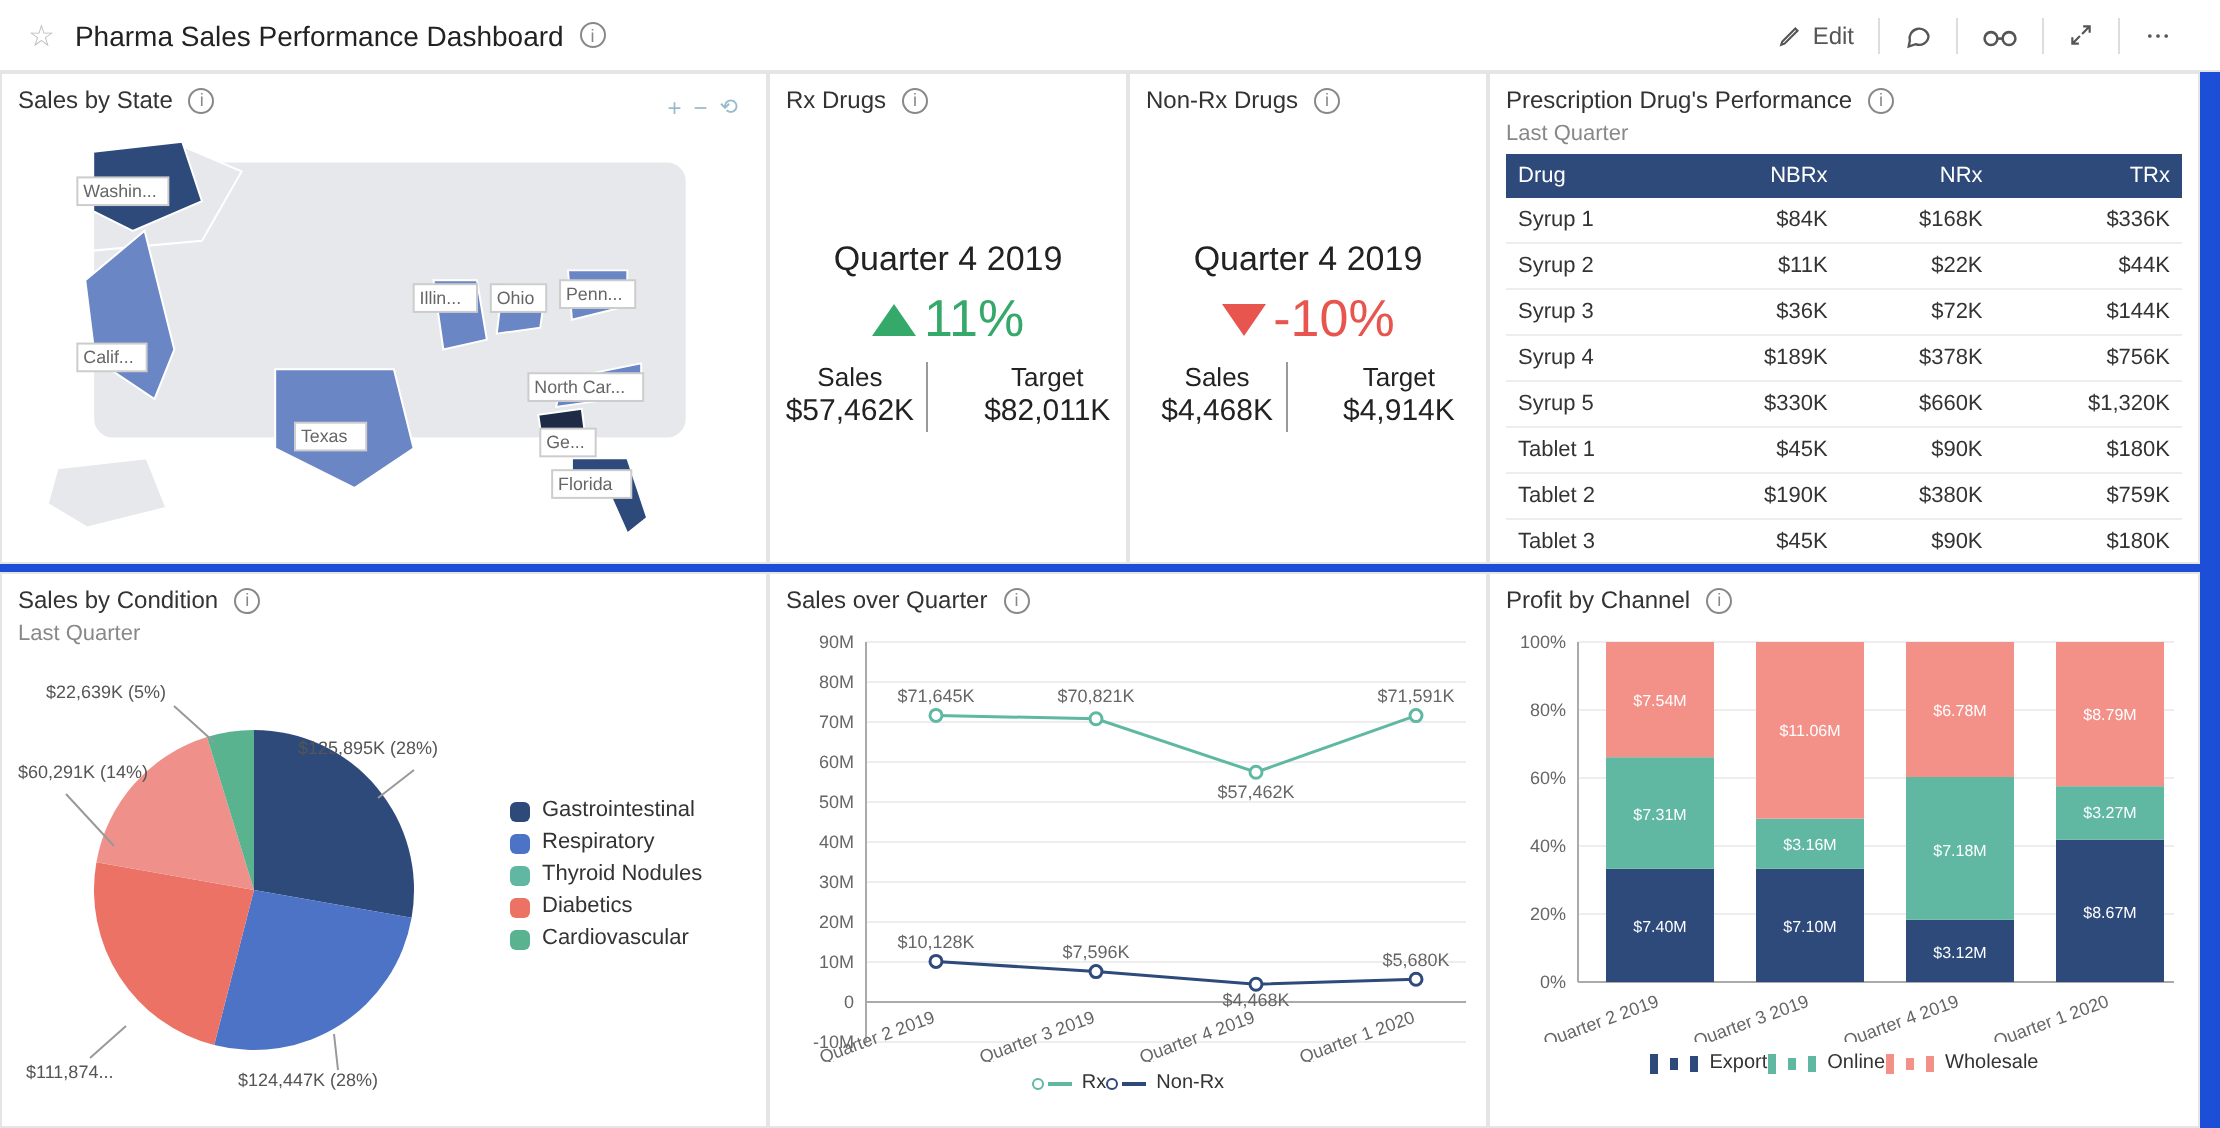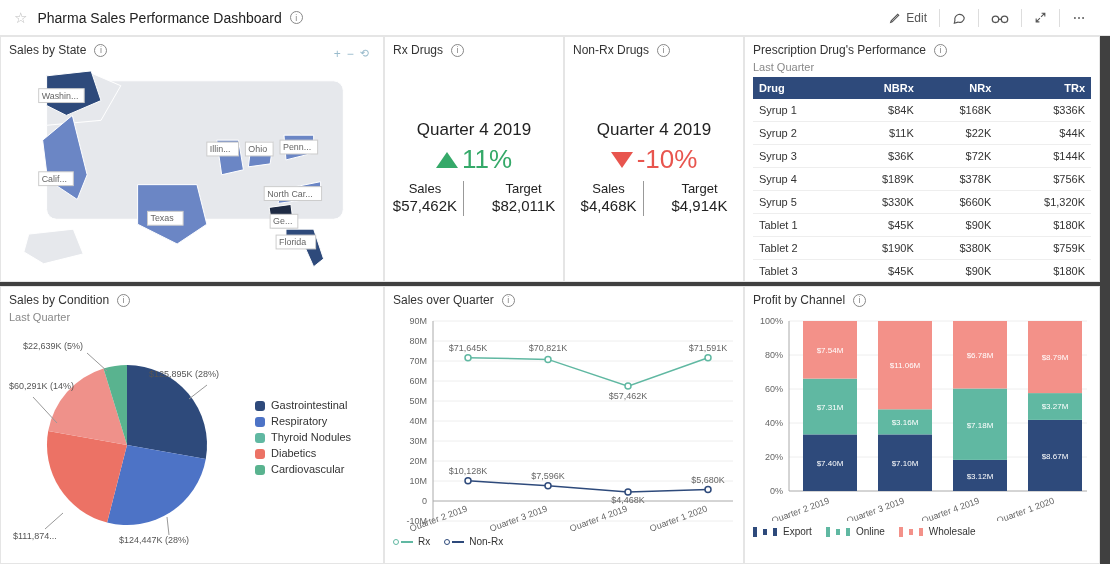--- a/index.html
+++ b/index.html
@@ -25,21 +25,21 @@
 .header .spacer { flex: 1; }
 .header .hbtn { display:flex; align-items:center; gap:4px; padding:0 10px; height:100%; cursor:pointer; color:#555; }
 .header .vdiv { width:1px; height:18px; background:#ddd; margin:0 2px; }
 
 .dashgrid {
   display: grid;
   grid-template-columns: 384px 180px 180px 356px;
   grid-template-rows: 246px 278px;
   gap: 4px 0;
   height: calc(564px - 36px);
-  background: #404040;
+  background: #1d4ed8;
 }
 .panel {
   background: #fff;
   border: 1px solid #e5e5e5;
   padding: 6px 8px;
   overflow: hidden;
 }
 .p-head { display:flex; align-items:center; gap:8px; font-size:12px; color:#333; margin-bottom:4px; }
 .info-icon { display:inline-flex; align-items:center; justify-content:center; width:13px; height:13px; border-radius:50%; border:1px solid #888; color:#888; font-size:9px; cursor:pointer; }
 .sub { color:#888; font-size:11px; margin-bottom:4px; }
@@ -65,27 +65,27 @@
 
 .pie-wrap { display:flex; align-items:center; gap:6px; }
 .pie-legend { font-size:11px; }
 .pie-legend div { display:flex; align-items:flex-end; gap:6px; margin:4px 0; }
 .swatch { width:10px; height:10px; border-radius:3px; display:inline-block; }
 .pie-lbl { font-size:9px; fill:#555; }
 .pie-lead { stroke:#999; fill:none; }
 
 
 .tbl { width:100%; border-collapse:collapse; font-size:11px; }
-.tbl th { background:#2e4a7b; color:#fff; text-align:left; padding:5px 6px; font-weight:700; }
+.tbl th { background:#2e4a7b; color:#fff; text-align:left; padding:5px 6px; font-weight:400; }
 .tbl th.num, .tbl td.num { text-align:right; }
 .tbl td { border-bottom:1px solid #eee; padding:5px 6px; }
 
 
 svg text { font-family:inherit; font-size:9px; fill:#666; }
-.legend { display:flex; gap:14px; font-size:10px; margin-top:2px; }
+.legend { display:flex; justify-content:center; font-size:10px; margin-top:2px; }
 .legend span { display:inline-flex; align-items:center; gap:5px; }
 .leg-line { width:12px; height:2px; display:inline-block; }
 .leg-mark { width:6px; height:6px; border-radius:50%; display:inline-block; border:1.5px solid; margin-right:-3px; background:#fff; }
 .leg-bar { width:4px; height:10px; margin-right:1px; display:inline-block; }
 .barlbl { font-size:8px; fill:#fff; text-anchor:middle; }
 </style>
 </head>
 <body>
 
 <div class="header">

